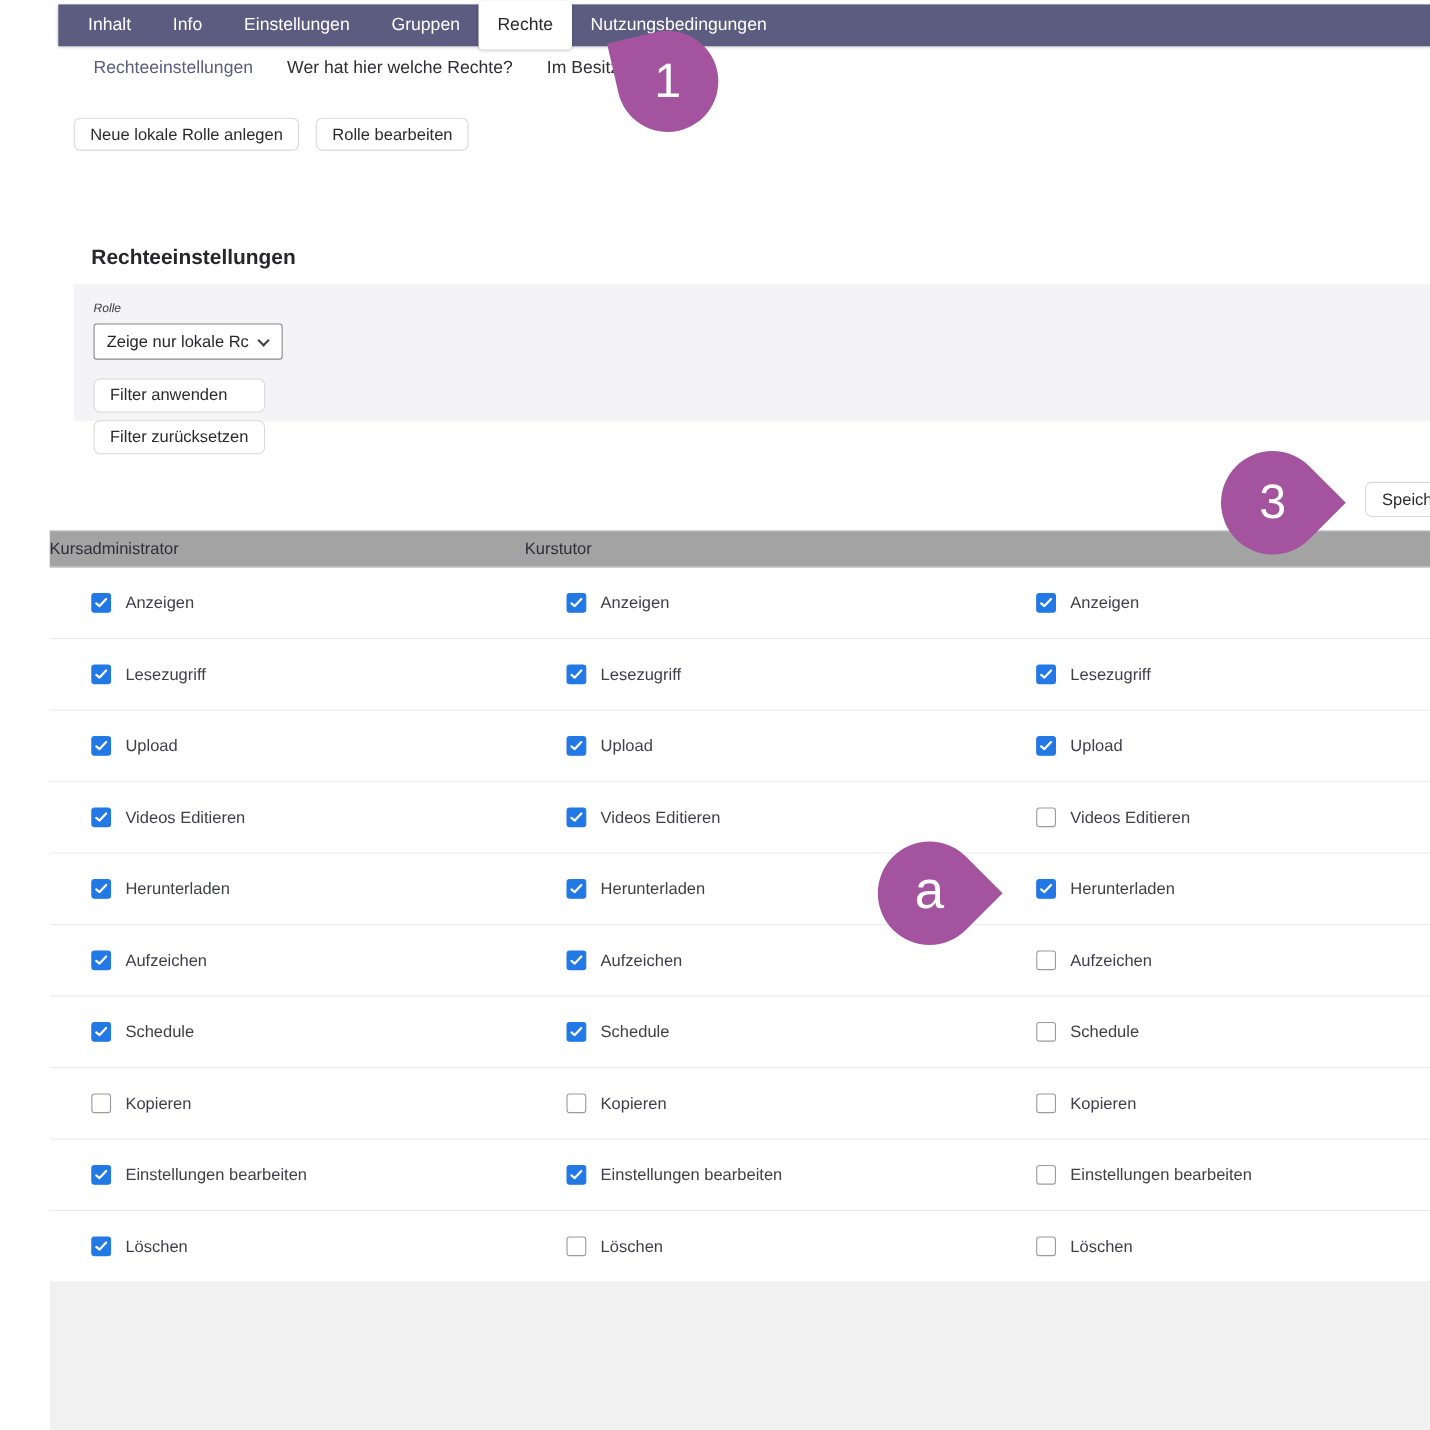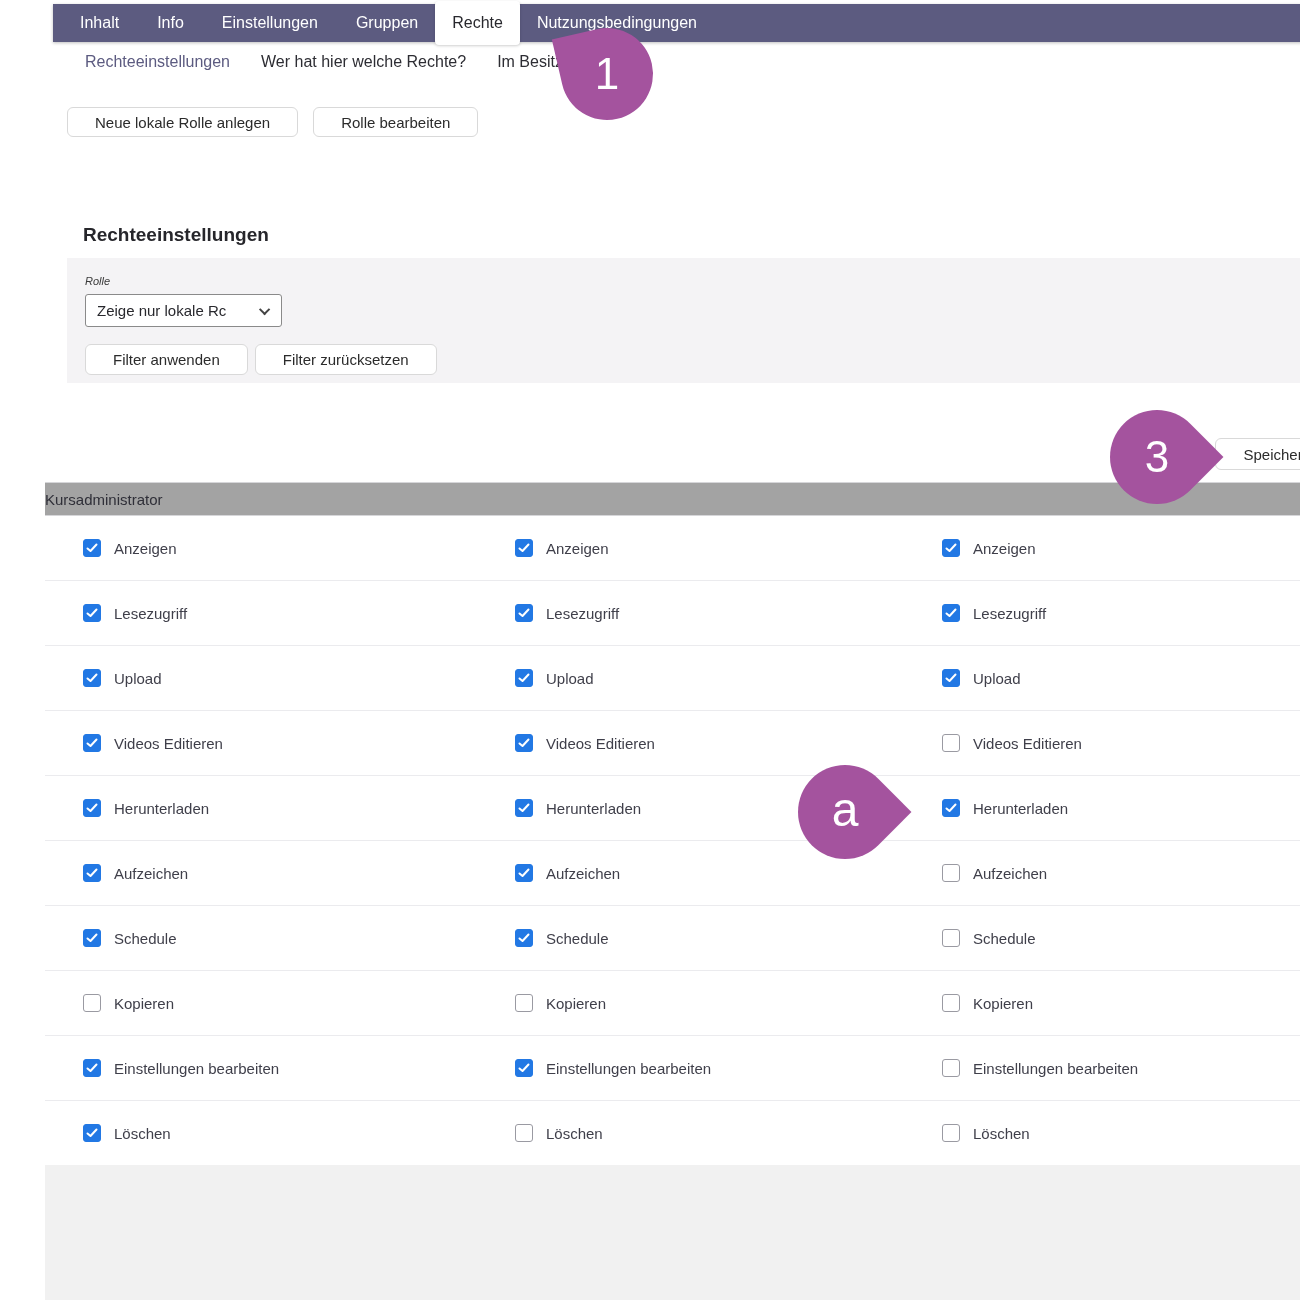--- a/index.html
+++ b/index.html
@@ -15,35 +15,35 @@
   .nav-tab.active { background:#fff; color:#28282d; height:44px; line-height:44px;
             padding:0 17px; margin:0 -21px; border-radius:4px; position:relative; z-index:2;
             box-shadow:0 1px 3px rgba(0,0,0,.18); }
 
   
   .subnav { position:absolute; left:40px; top:53px; display:flex; gap:31px; font-size:16px; color:#2d2d33; }
   .subnav .active-link { color:var(--link_purple); }
 
   
   .btn { background:#fff; border:1px solid #d9d9d9; border-radius:6px; height:30px;
-         padding:0 27px; font-size:15px; color:#2b2b2b; display:inline-flex; align-items:center;
+         padding:0 14px; font-size:15px; color:#2b2b2b; display:inline-flex; align-items:center;
          white-space:nowrap; cursor:pointer; }
   .btn-row { position:absolute; left:22px; top:107px; display:flex; gap:15px; }
 
   .section-title { position:absolute; left:38px; top:224px; font-size:19px; font-weight:700; color:#26262b; }
 
   
   .filter-panel { position:absolute; left:22px; top:258px; right:0; height:125px; background:var(--panel_gray); }
   .role-label { position:absolute; left:18px; top:17px; font-style:italic; font-size:11px; color:#3a3a3a; }
-  .role-select { position:absolute; left:18px; top:36px; width:197px; height:33px; background:#fff;
+  .role-select { position:absolute; left:18px; top:36px; width:172px; height:33px; background:#fff;
                  border:1px solid #8a8a8a; border-radius:3px; font-size:15px; color:#28282d;
                  display:flex; align-items:center; justify-content:space-between; padding:0 11px; cursor:pointer; }
   .chev { width:8px; height:8px; border-left:2px solid #444; border-bottom:2px solid #444;
           transform:rotate(-45deg) translateY(-2px); }
-  .filter-btns { position:absolute; left:18px; top:86px; display:flex; gap:7px; }
+  .filter-btns { position:absolute; left:18px; top:86px; display:flex; gap:7px;flex-direction:column; }
   .filter-btns .btn { height:31px; }
 
   
   .save-btn { position:absolute; right:6px; top:438px; height:32px; }
 
   
   .table-head { position:absolute; left:0; right:3px; top:482px; height:34px; background:#a3a3a3;
                 border-top:1px solid #d6d6d9; border-bottom:1px solid #d6d6d9; border-right:1px solid #e0e0e3;
                 display:grid; grid-template-columns:432px 427px 1fr; align-items:center;
                 font-size:15px; color:#2f2f38; }
@@ -109,20 +109,21 @@
     <div class="filter-btns">
       <button class="btn">Filter anwenden</button>
       <button class="btn">Filter zurücksetzen</button>
     </div>
   </div>
 
   <button class="btn save-btn">Speichern</button>
 
   <div class="table-head">
     <span>Kursadministrator</span>
+    <span>Kurstutor</span>
   </div>
 
   <div class="perm-grid">
       <div class="perm-row">
         <div class="perm-cell">
           <span class="cb on">
             <svg viewBox="0 0 12 10">
               <polyline points="1.5,5.5 4.5,8 10.5,1.5"></polyline>
             </svg>
           </span>

